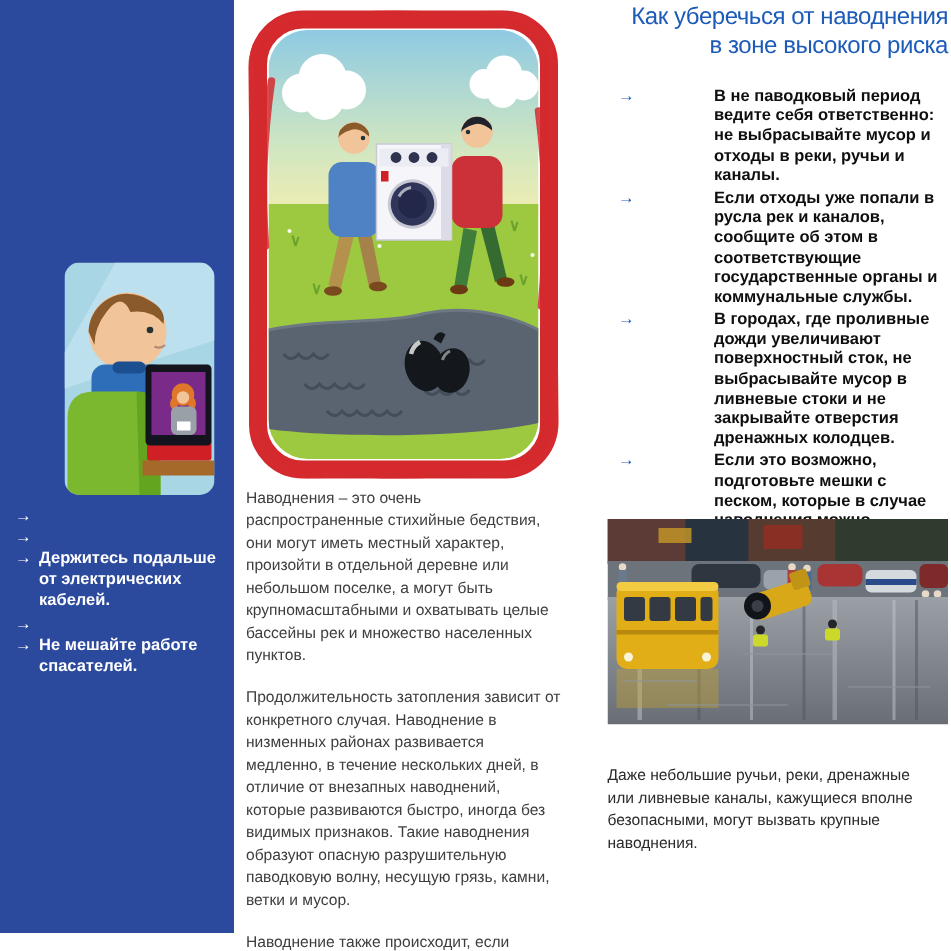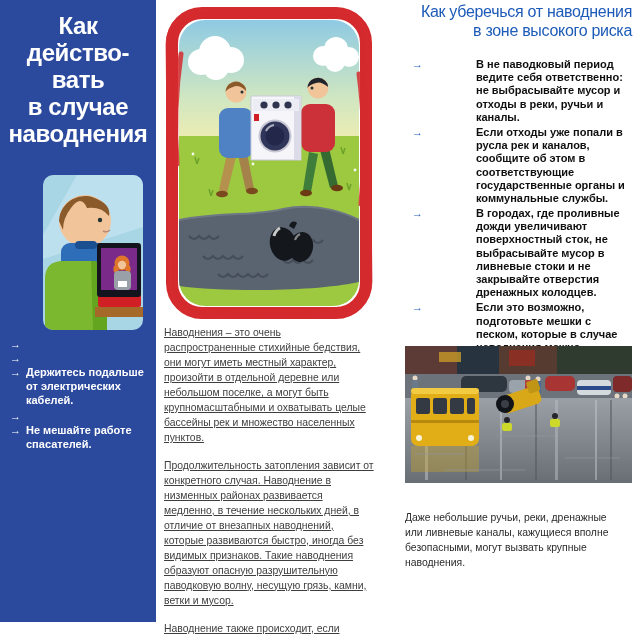--- a/index.html
+++ b/index.html
@@ -21,21 +21,21 @@
     color:#fff; font-weight:bold; font-size:11px; line-height:1.27;
     hyphens:manual; overflow-wrap:break-word;
   }
 
   
   .mid-col { position:absolute; left:163px; top:0; width:212px; }
   .wm-ill { position:absolute; left:0; top:4px; width:212px; height:318px; }
   .mid-text { position:absolute; left:1px; top:326px; width:211px; }
   .mid-text p {
     font-size:10.4px; line-height:1.44; color:#3e3e3e; margin-bottom:13px;
-    hyphens:manual; overflow-wrap:break-word;text-decoration:underline;
+    hyphens:manual; overflow-wrap:break-word;
   }
 
   
   .right-col { position:absolute; left:400px; top:0; width:234px; }
   .right-title {
     position:absolute; top:2px; right:2px; width:232px;
     color:#1d5bb8; font-weight:normal; font-size:16px; line-height:1.2;
     text-align:right; white-space:pre-line; letter-spacing:-0.3px;
   }
   .right-list { position:absolute; top:58px; left:12px; right:0; list-style:none; }
@@ -50,25 +50,20 @@
     position:absolute; left:5px; top:510px; width:214px;
     font-size:10.4px; line-height:1.45; color:#2a2a2a;
   }
 </style>
 </head>
 <body>
 
 <div class="page">
 
   <div class="left-panel">
-    <div class="left-title">Как
-действо-
-вать
-в случае
-наводнения</div>
 
     <svg class="tv-ill" viewBox="0 0 100 155">
       <defs>
           <clipPath id="tvClip">
             <rect x="0" y="0" width="100" height="155" rx="10"></rect>
           </clipPath>
         </defs>
       <g clip-path="url(#tvClip)">
         <rect width="100" height="155" fill="#a9d6e5"></rect>
         <polygon points="34,0 100,0 100,52 0,84 0,60" fill="#c3e3ef" opacity="0.75"></polygon>

